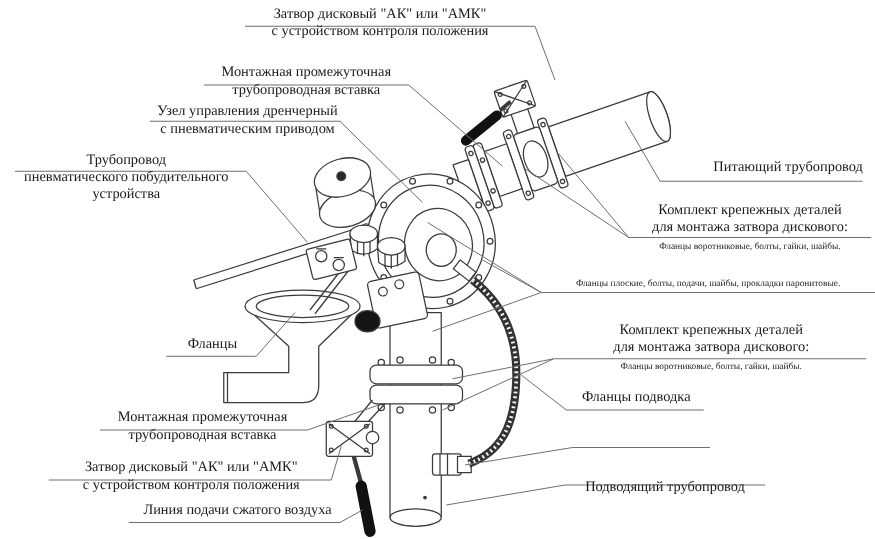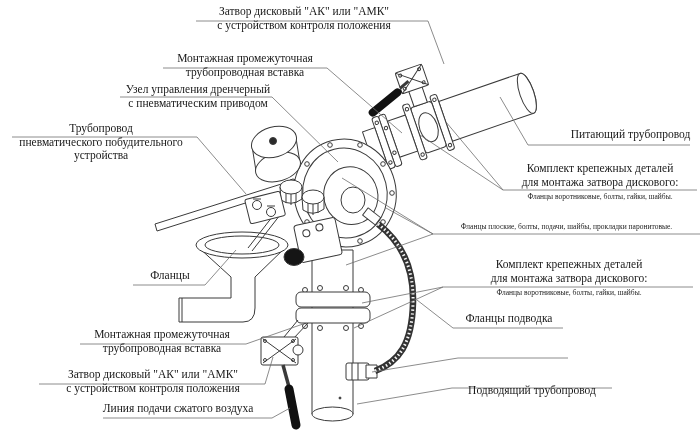--- a/index.html
+++ b/index.html
@@ -214,21 +214,21 @@
 <div class="lbl" style="left:40px;top:328px;width:244px;">
   <div>Монтажная промежуточная</div>
   <div>трубопроводная вставка</div>
 </div>
 
 <div class="lbl" style="left:28px;top:368px;width:250px;">
   <div>Затвор дисковый "АК" или "АМК"</div>
   <div>с устройством контроля положения</div>
 </div>
 
-<div class="lbl" style="left:88px;top:402px;width:180px;">
+<div class="lbl" style="left:100px;top:402px;width:180px;">
   <div>Линия подачи сжатого воздуха</div>
 </div>
 
 <div class="lbl" style="left:548px;top:128px;width:165px;">
   <div>Питающий трубопровод</div>
 </div>
 
 <div class="lbl" style="left:500px;top:162px;width:200px;">
   <div>Комплект крепежных деталей</div>
   <div>для монтажа затвора дискового:</div>

